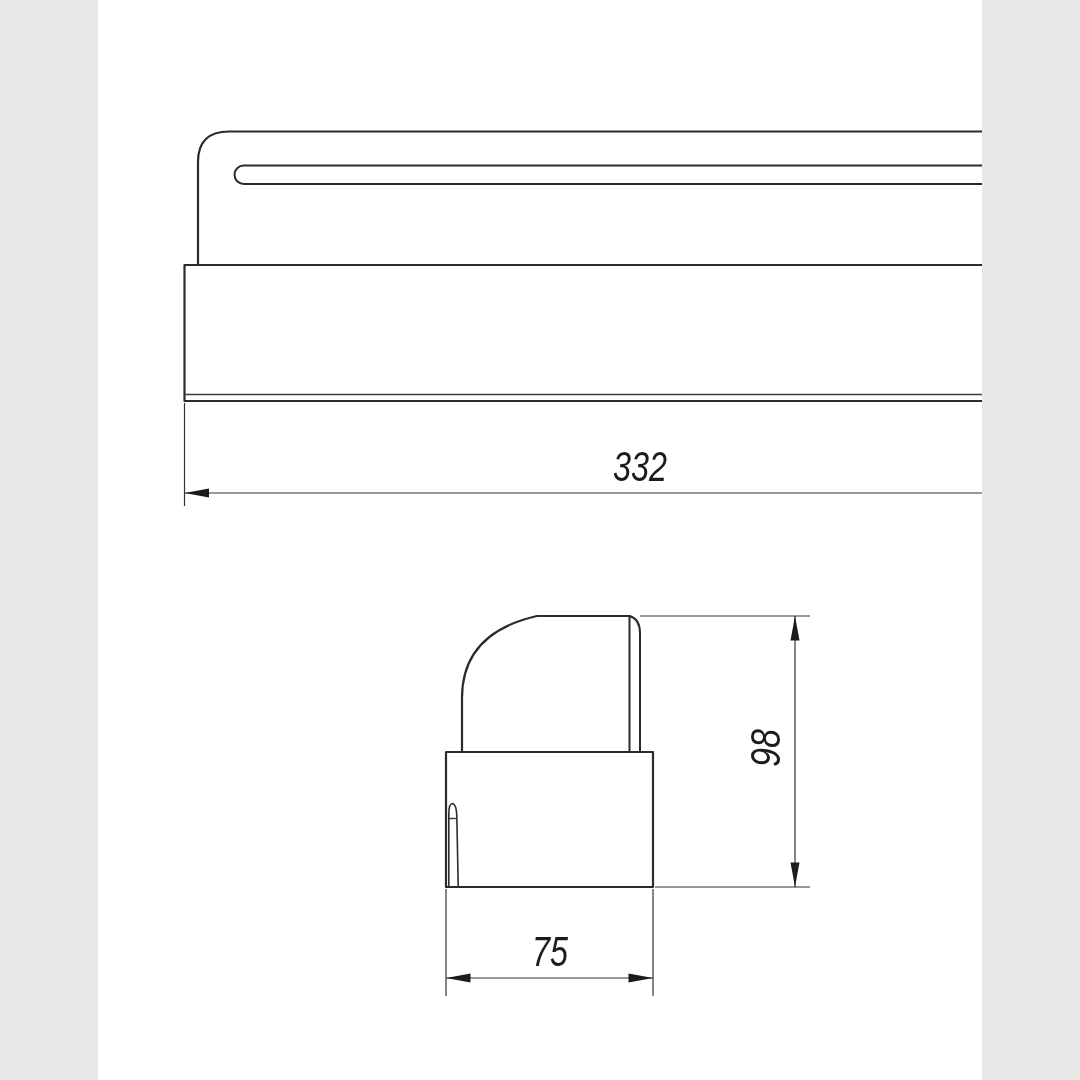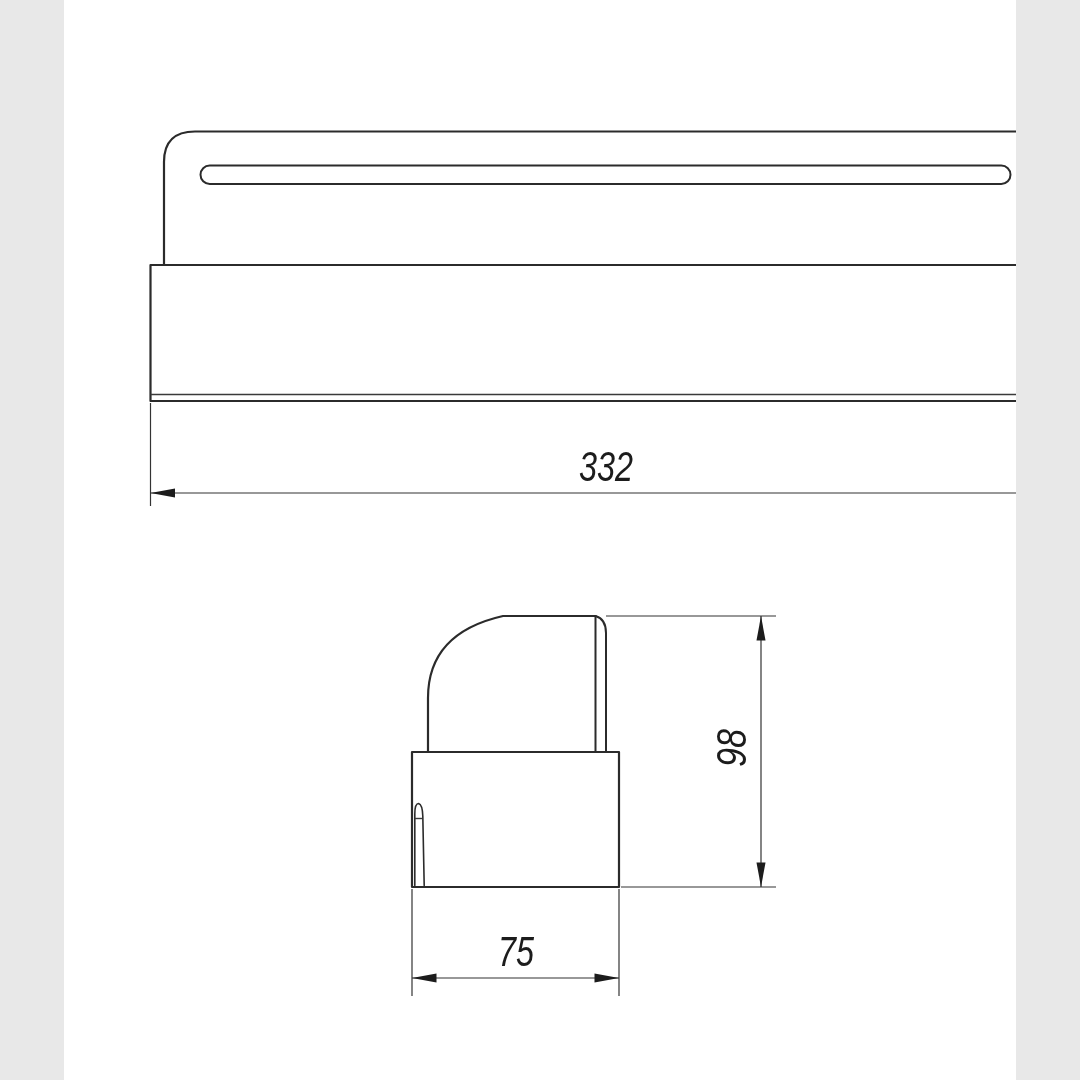--- a/index.html
+++ b/index.html
@@ -3,21 +3,21 @@
 <meta charset="utf-8">
 <style>
   html, body {
     margin: 0;
     padding: 0;
     background: #e8e8e8;
     font-family: "Liberation Sans", sans-serif;
   }
   .canvas {
     position: relative;
-    width: 952px;
+    width: 884px;
     height: 1080px;
     margin: 0 auto;
     background: #ffffff;
     overflow: hidden;
   }
   svg { display: block; }
   .outline {
     fill: none;
     stroke: #2b2b2b;
     stroke-width: 2.2;

